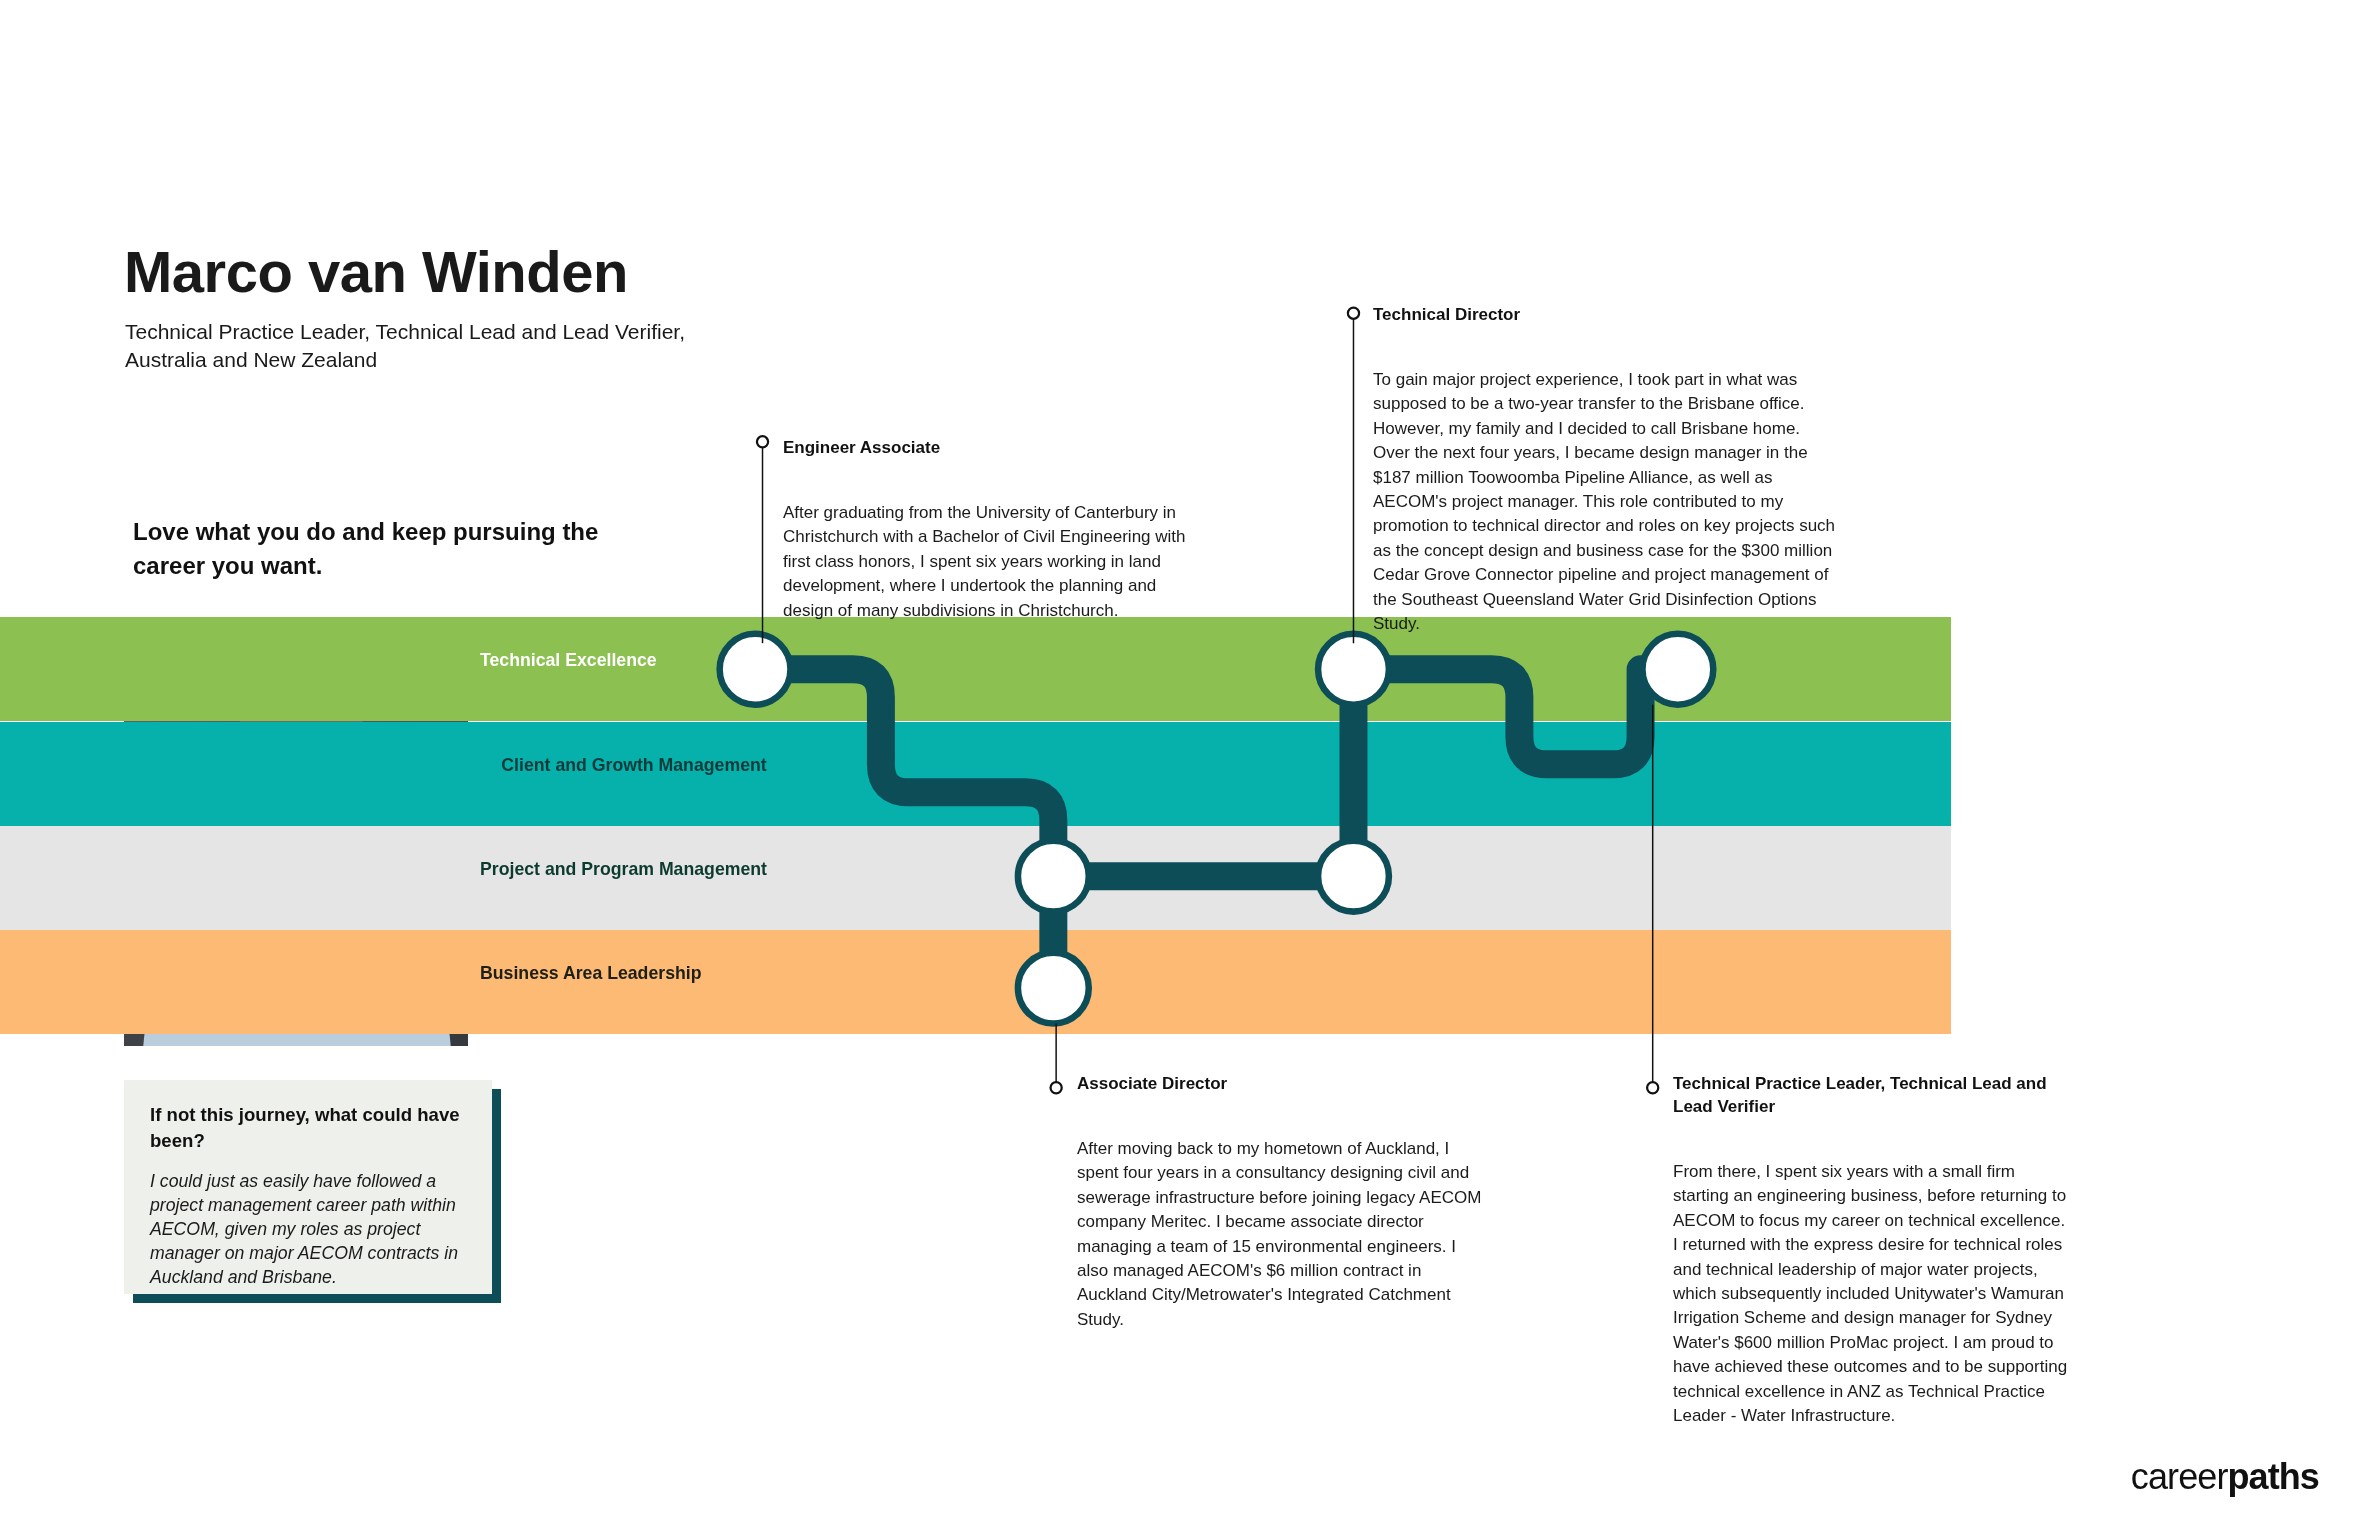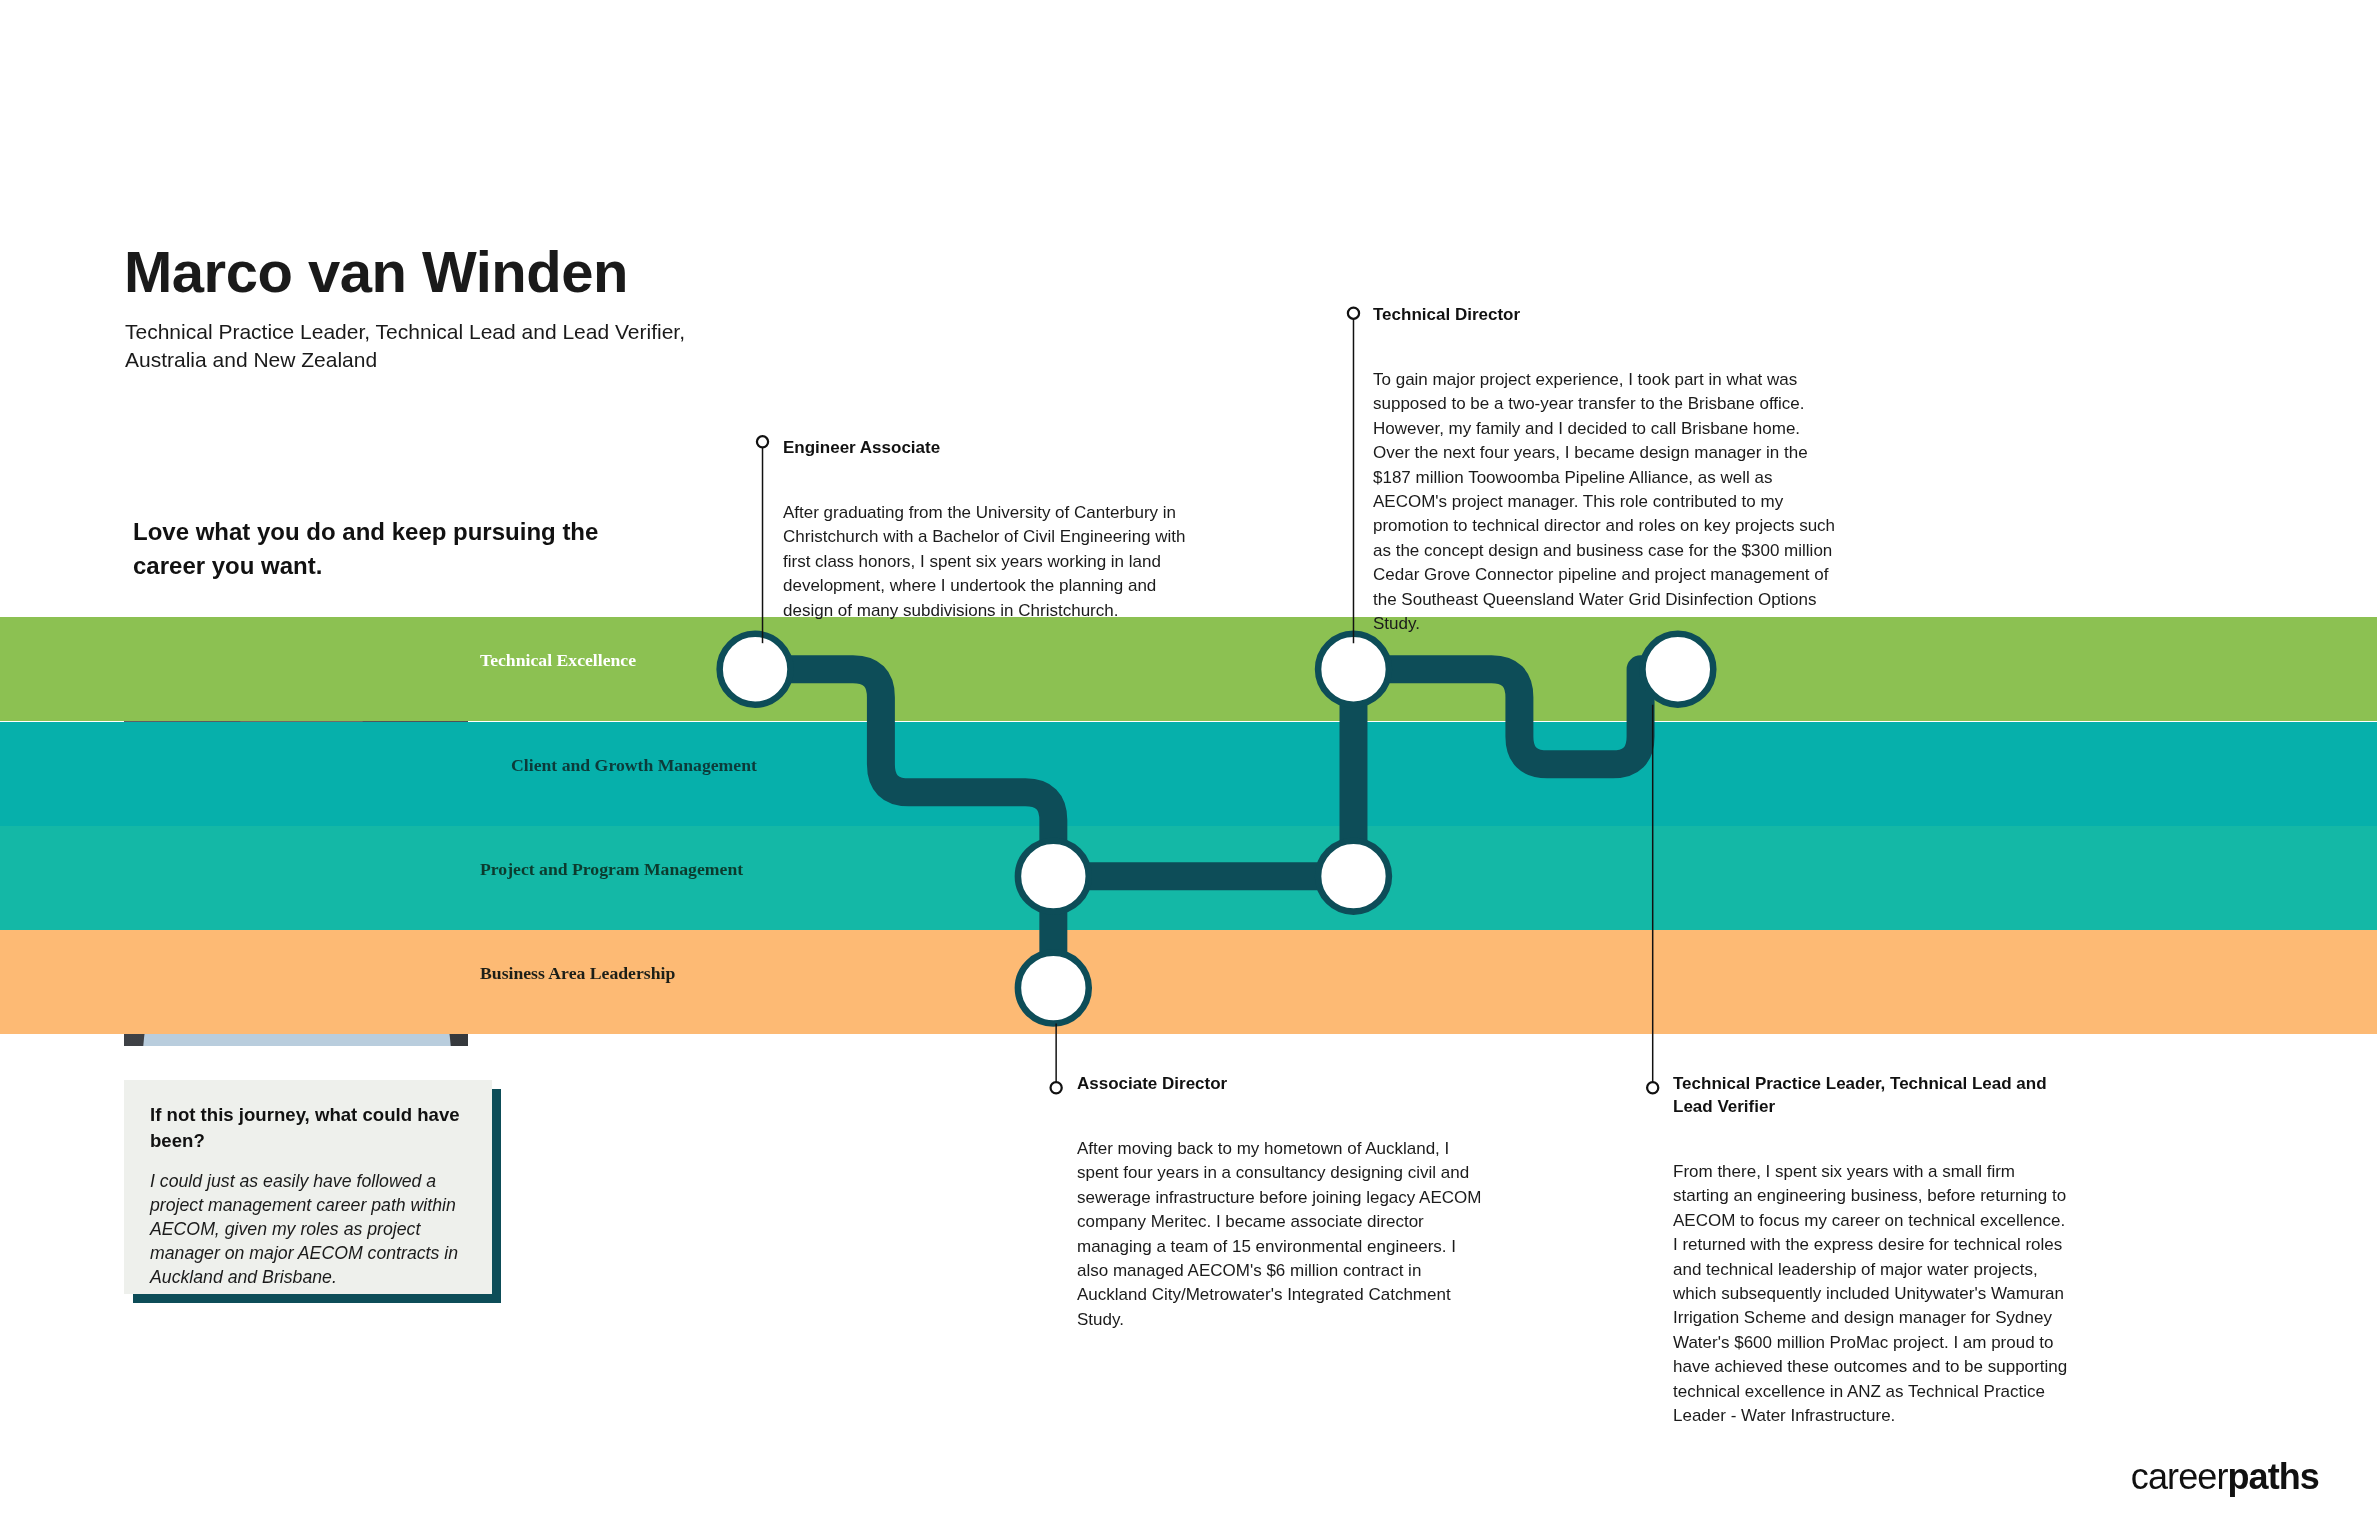--- a/index.html
+++ b/index.html
@@ -192,36 +192,35 @@
     font-size: 17.7px;
     font-style: italic;
     line-height: 24px;
     color: #1b1b1b;
   }
 
   
   .band {
     position: absolute;
     left: 0;
-    width: 2377px;
-    font-family: Liberation Serif, serif;
+    width: 1951px;
   }
   .band .label {
     position: absolute;
     left: 480px;
     width: 308px;
     font-size: 17.7px;
     font-weight: bold;
     line-height: 27px;
   }
   #band-technical { top: 617px; height: 104px; background: #8cc152; }
   #band-technical .label { top: 30px; color: #ffffff; }
   #band-client { top: 722px; height: 104px; background: #06b0ab; text-align: center; }
   #band-client .label { top: 30px; color: #0c3b3a; }
-  #band-project { top: 826px; height: 104px; background: #14b8a6; }
+  #band-project { top: 826px; height: 104px; background: #e5e5e5; }
   #band-project .label { top: 30px; color: #0c3b2e; }
   #band-business { top: 930px; height: 104px; background: #fdba74; }
   #band-business .label { top: 30px; color: #1d1f18; }
 
   
   #journey {
     position: absolute;
     left: 0; top: 0;
     width: 2377px;
     height: 1538px;

